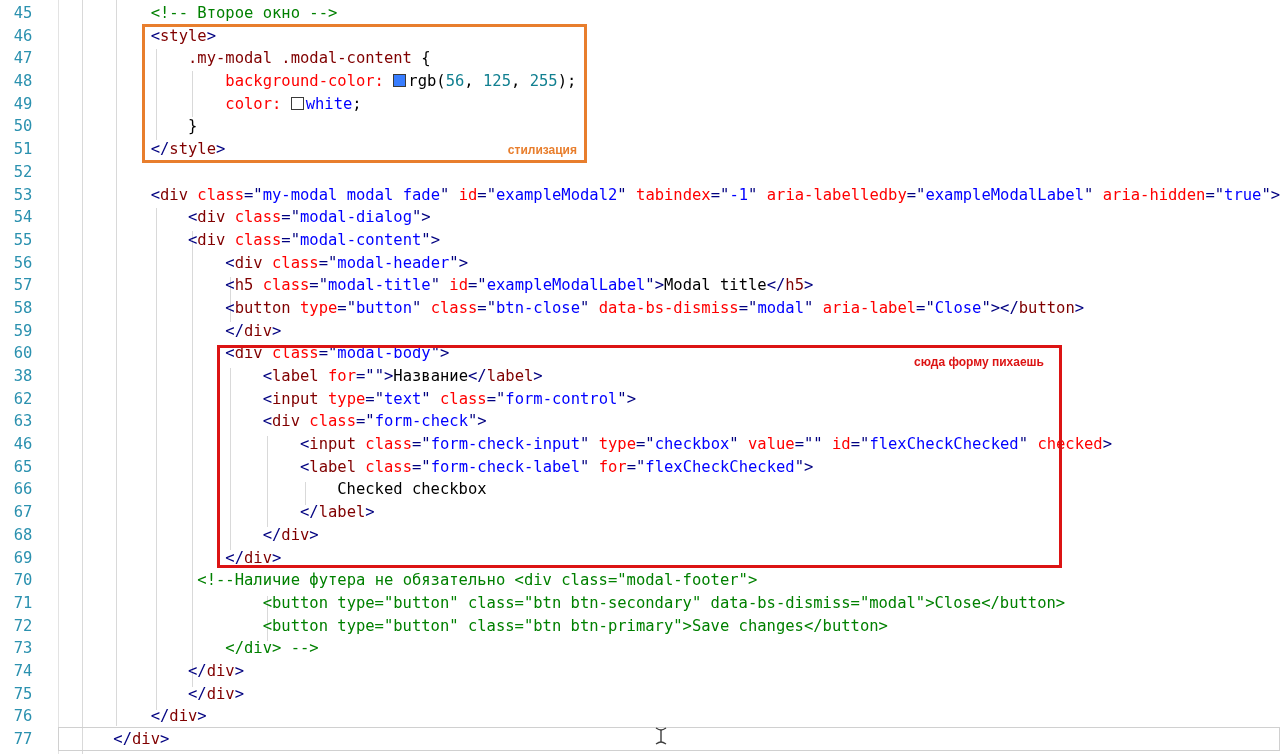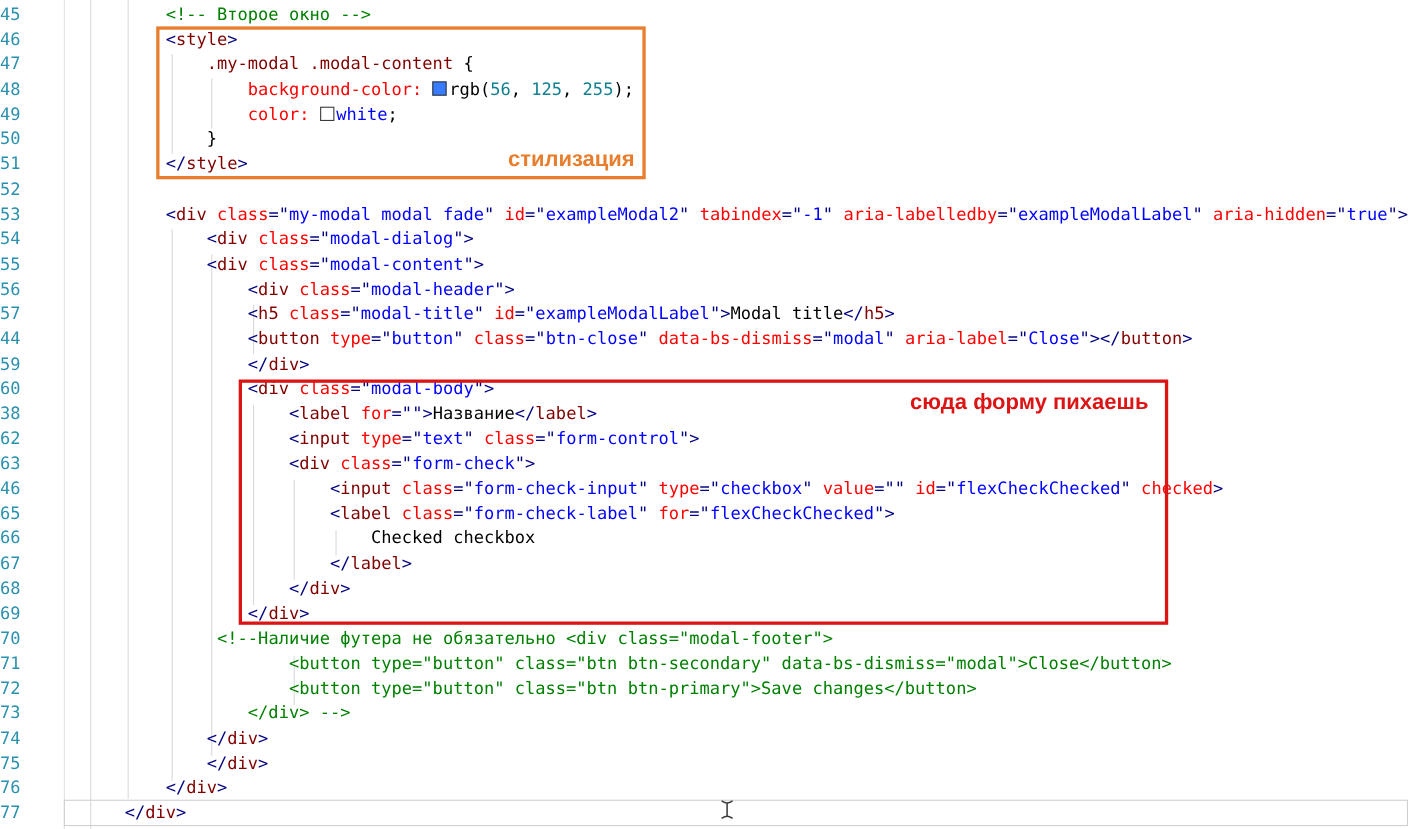--- a/index.html
+++ b/index.html
@@ -9,21 +9,21 @@
     --c-orange:#E87E2D; --c-red:#DC1414; --c-guide:#d9d9d9;
   }
   *{margin:0;padding:0;box-sizing:border-box;}
   html,body{background:#fff;}
   .viewport{
     position:relative;width:1280px;height:754px;overflow:hidden;background:#ffffff;
     font-family:"DejaVu Sans Mono","Liberation Mono",monospace;
     font-size:15.5px;font-variant-ligatures:none;
   }
   .gutter{
-    position:absolute;left:0;top:2px;width:46px;text-align:left;
+    position:absolute;left:0;top:2px;width:46px;text-align:center;
     color:var(--c-linenum);z-index:3;
   }
   .gutter .ln{height:22.7px;line-height:22.7px;}
   .code{
     position:absolute;left:76px;top:2px;z-index:3;color:var(--c-tx);
   }
   .code .cl{height:22.7px;line-height:22.7px;white-space:pre;}
   .tok-el{color:var(--c-el);} .tok-at{color:var(--c-at);} .tok-av{color:var(--c-av);}
   .tok-nv{color:var(--c-nv);} .tok-cm{color:var(--c-cm);} .tok-se{color:var(--c-se);}
   .tok-pr{color:var(--c-pr);} .tok-nu{color:var(--c-nu);} .tok-kw{color:var(--c-kw);margin-top:48px;}
@@ -36,21 +36,21 @@
   .margin-sep{position:absolute;left:58px;top:0;bottom:0;width:1px;background:#e3e3e3;z-index:1;}
   .cur-line{
     position:absolute;left:58px;right:0;top:727px;height:24px;
     border:1px solid #d0d0d0;background:transparent;z-index:2;
   }
   .ann-box{position:absolute;background:transparent;z-index:4;pointer-events:none;}
   .box-orange{left:142px;top:24px;width:445px;height:139px;border:3px solid var(--c-orange);}
   .box-red{left:217px;top:345px;width:845px;height:223px;border:3px solid var(--c-red);}
   .ann-label{
     position:absolute;font-family:"Liberation Sans","DejaVu Sans",sans-serif;
-    font-weight:bold;font-size:20px;white-space:nowrap;
+    font-weight:bold;font-size:12px;white-space:nowrap;
   }
   .lbl-orange{right:7px;bottom:3px;color:var(--c-orange);}
   .lbl-red{right:15px;top:7px;color:var(--c-red);}
   .ibeam{position:absolute;left:653px;top:726px;z-index:5;}
 </style>
 </head>
 <body>
 
 <div class="viewport">
 
@@ -76,21 +76,21 @@
       <div class="ln">48</div>
       <div class="ln">49</div>
       <div class="ln">50</div>
       <div class="ln">51</div>
       <div class="ln">52</div>
       <div class="ln">53</div>
       <div class="ln">54</div>
       <div class="ln">55</div>
       <div class="ln">56</div>
       <div class="ln">57</div>
-      <div class="ln">44</div>
+      <div class="ln">58</div>
       <div class="ln">59</div>
       <div class="ln">60</div>
       <div class="ln">38</div>
       <div class="ln">62</div>
       <div class="ln">63</div>
       <div class="ln">46</div>
       <div class="ln">65</div>
       <div class="ln">66</div>
       <div class="ln">67</div>
       <div class="ln">68</div>

